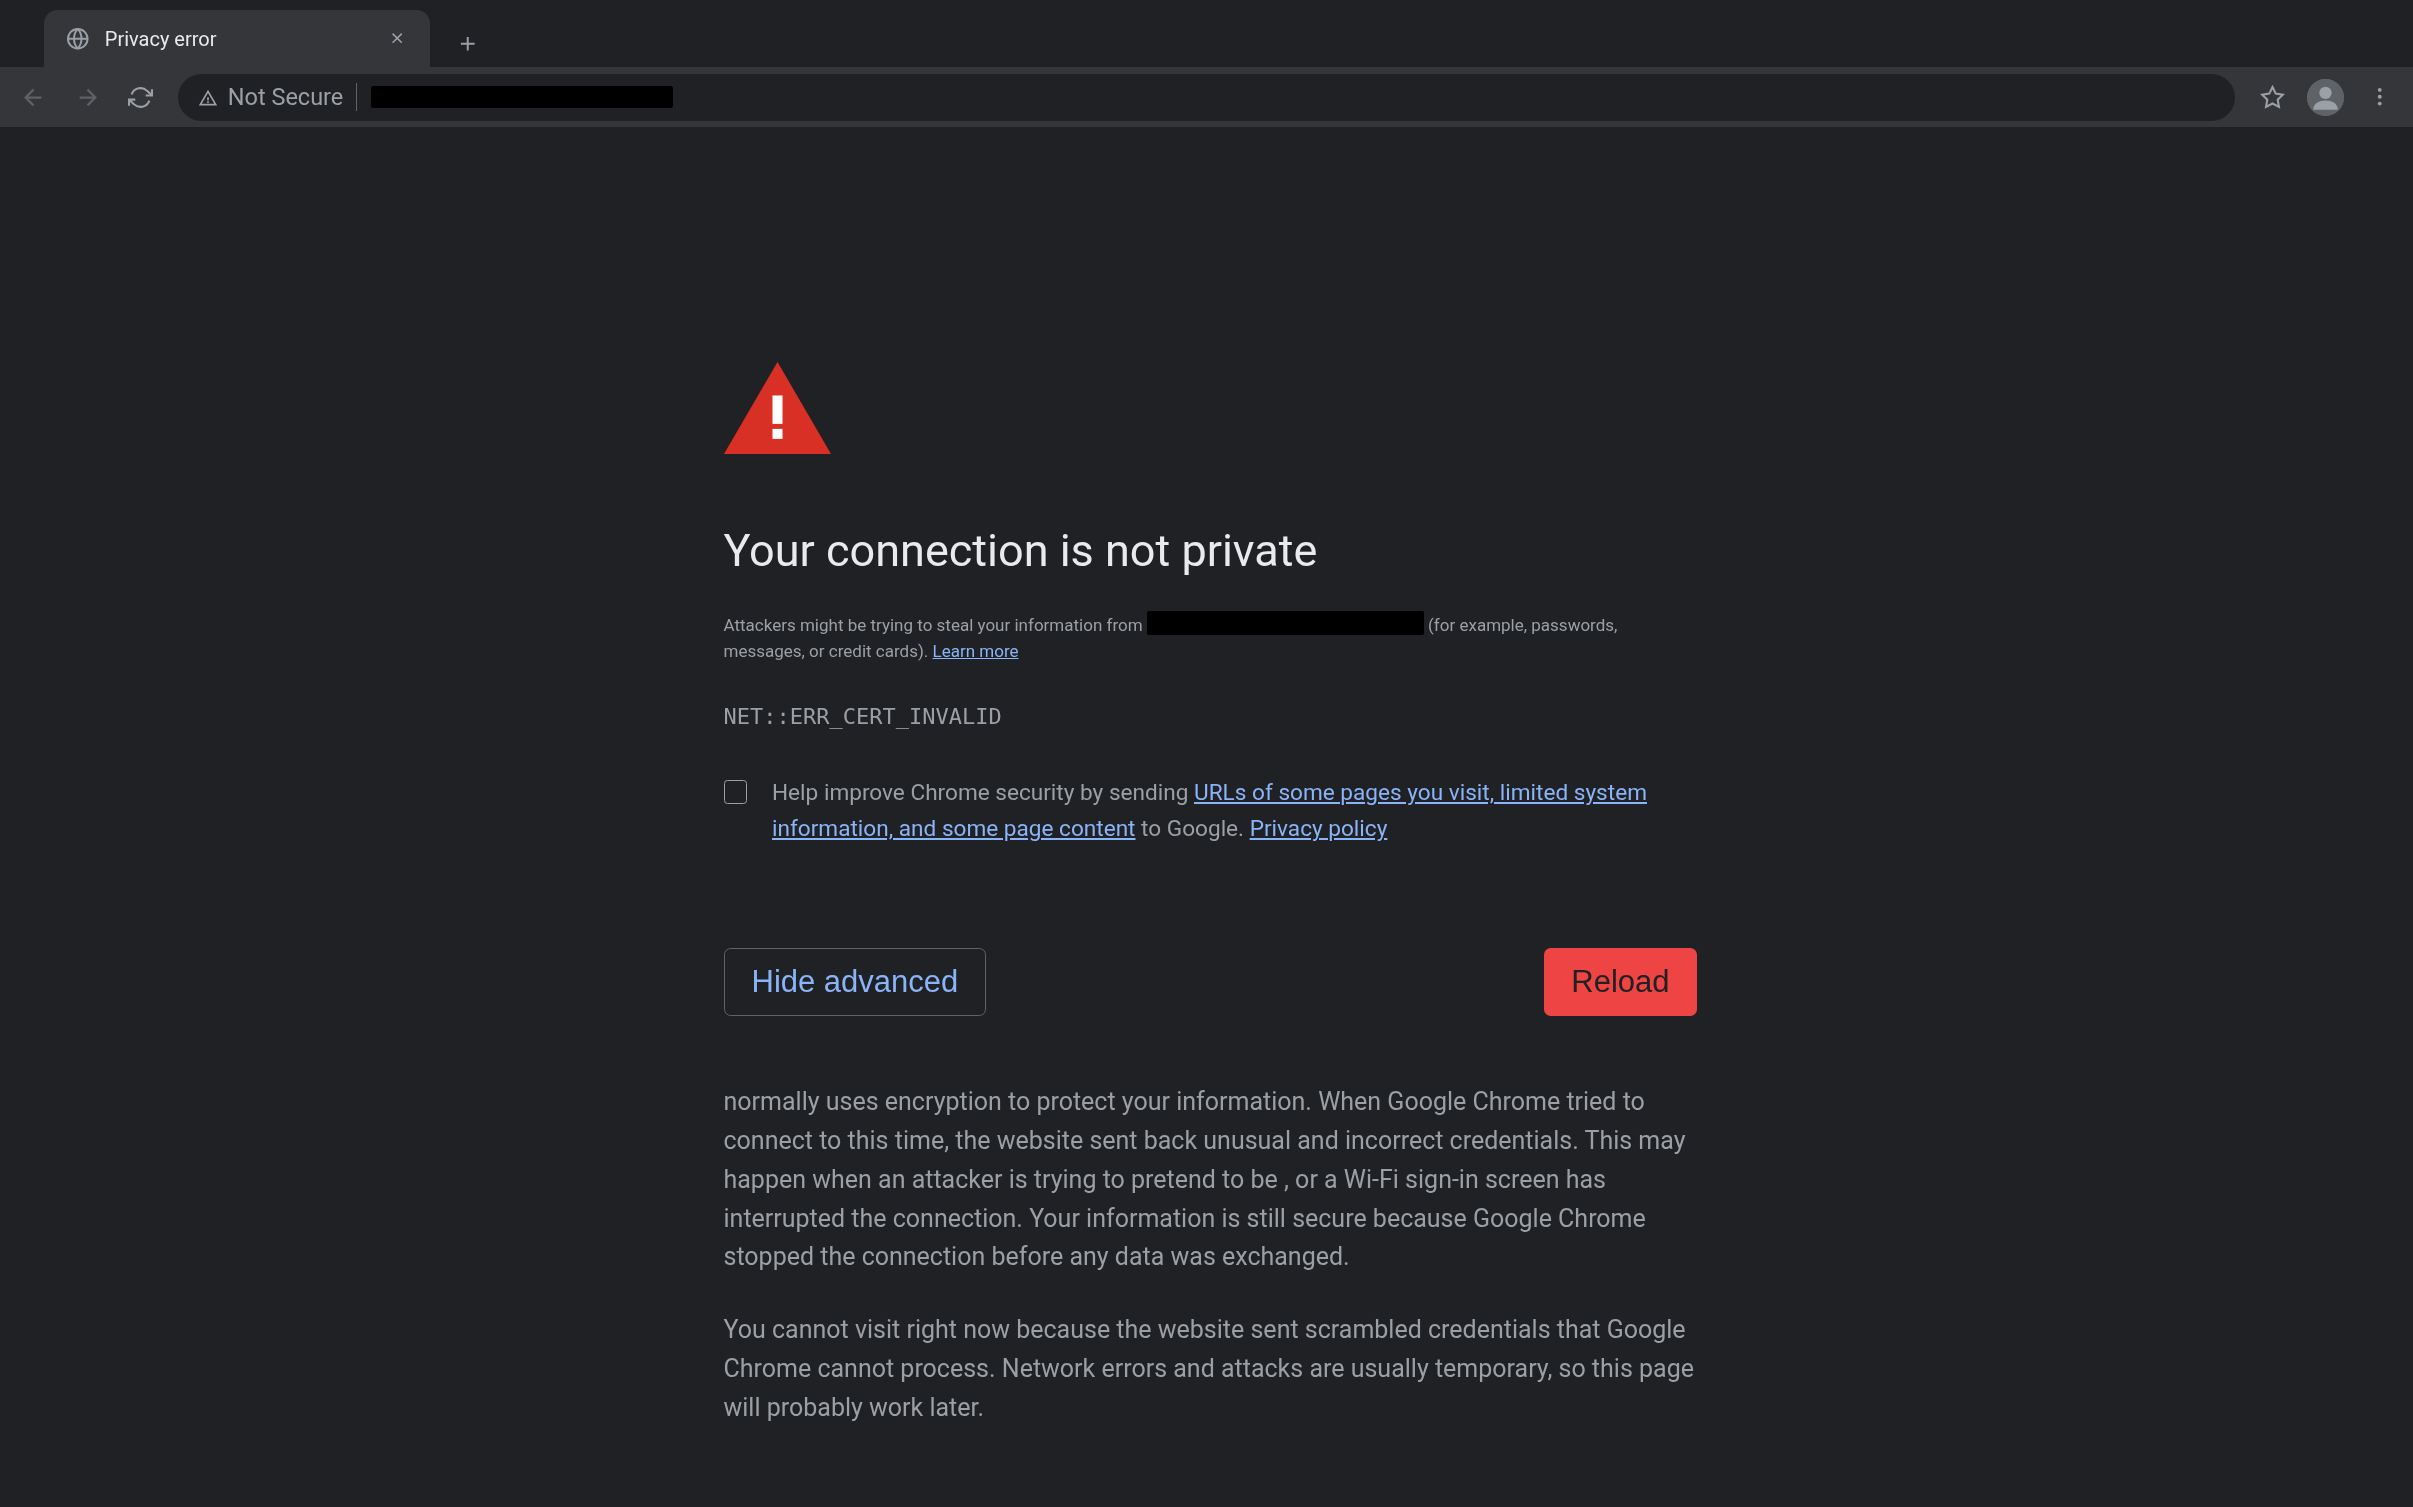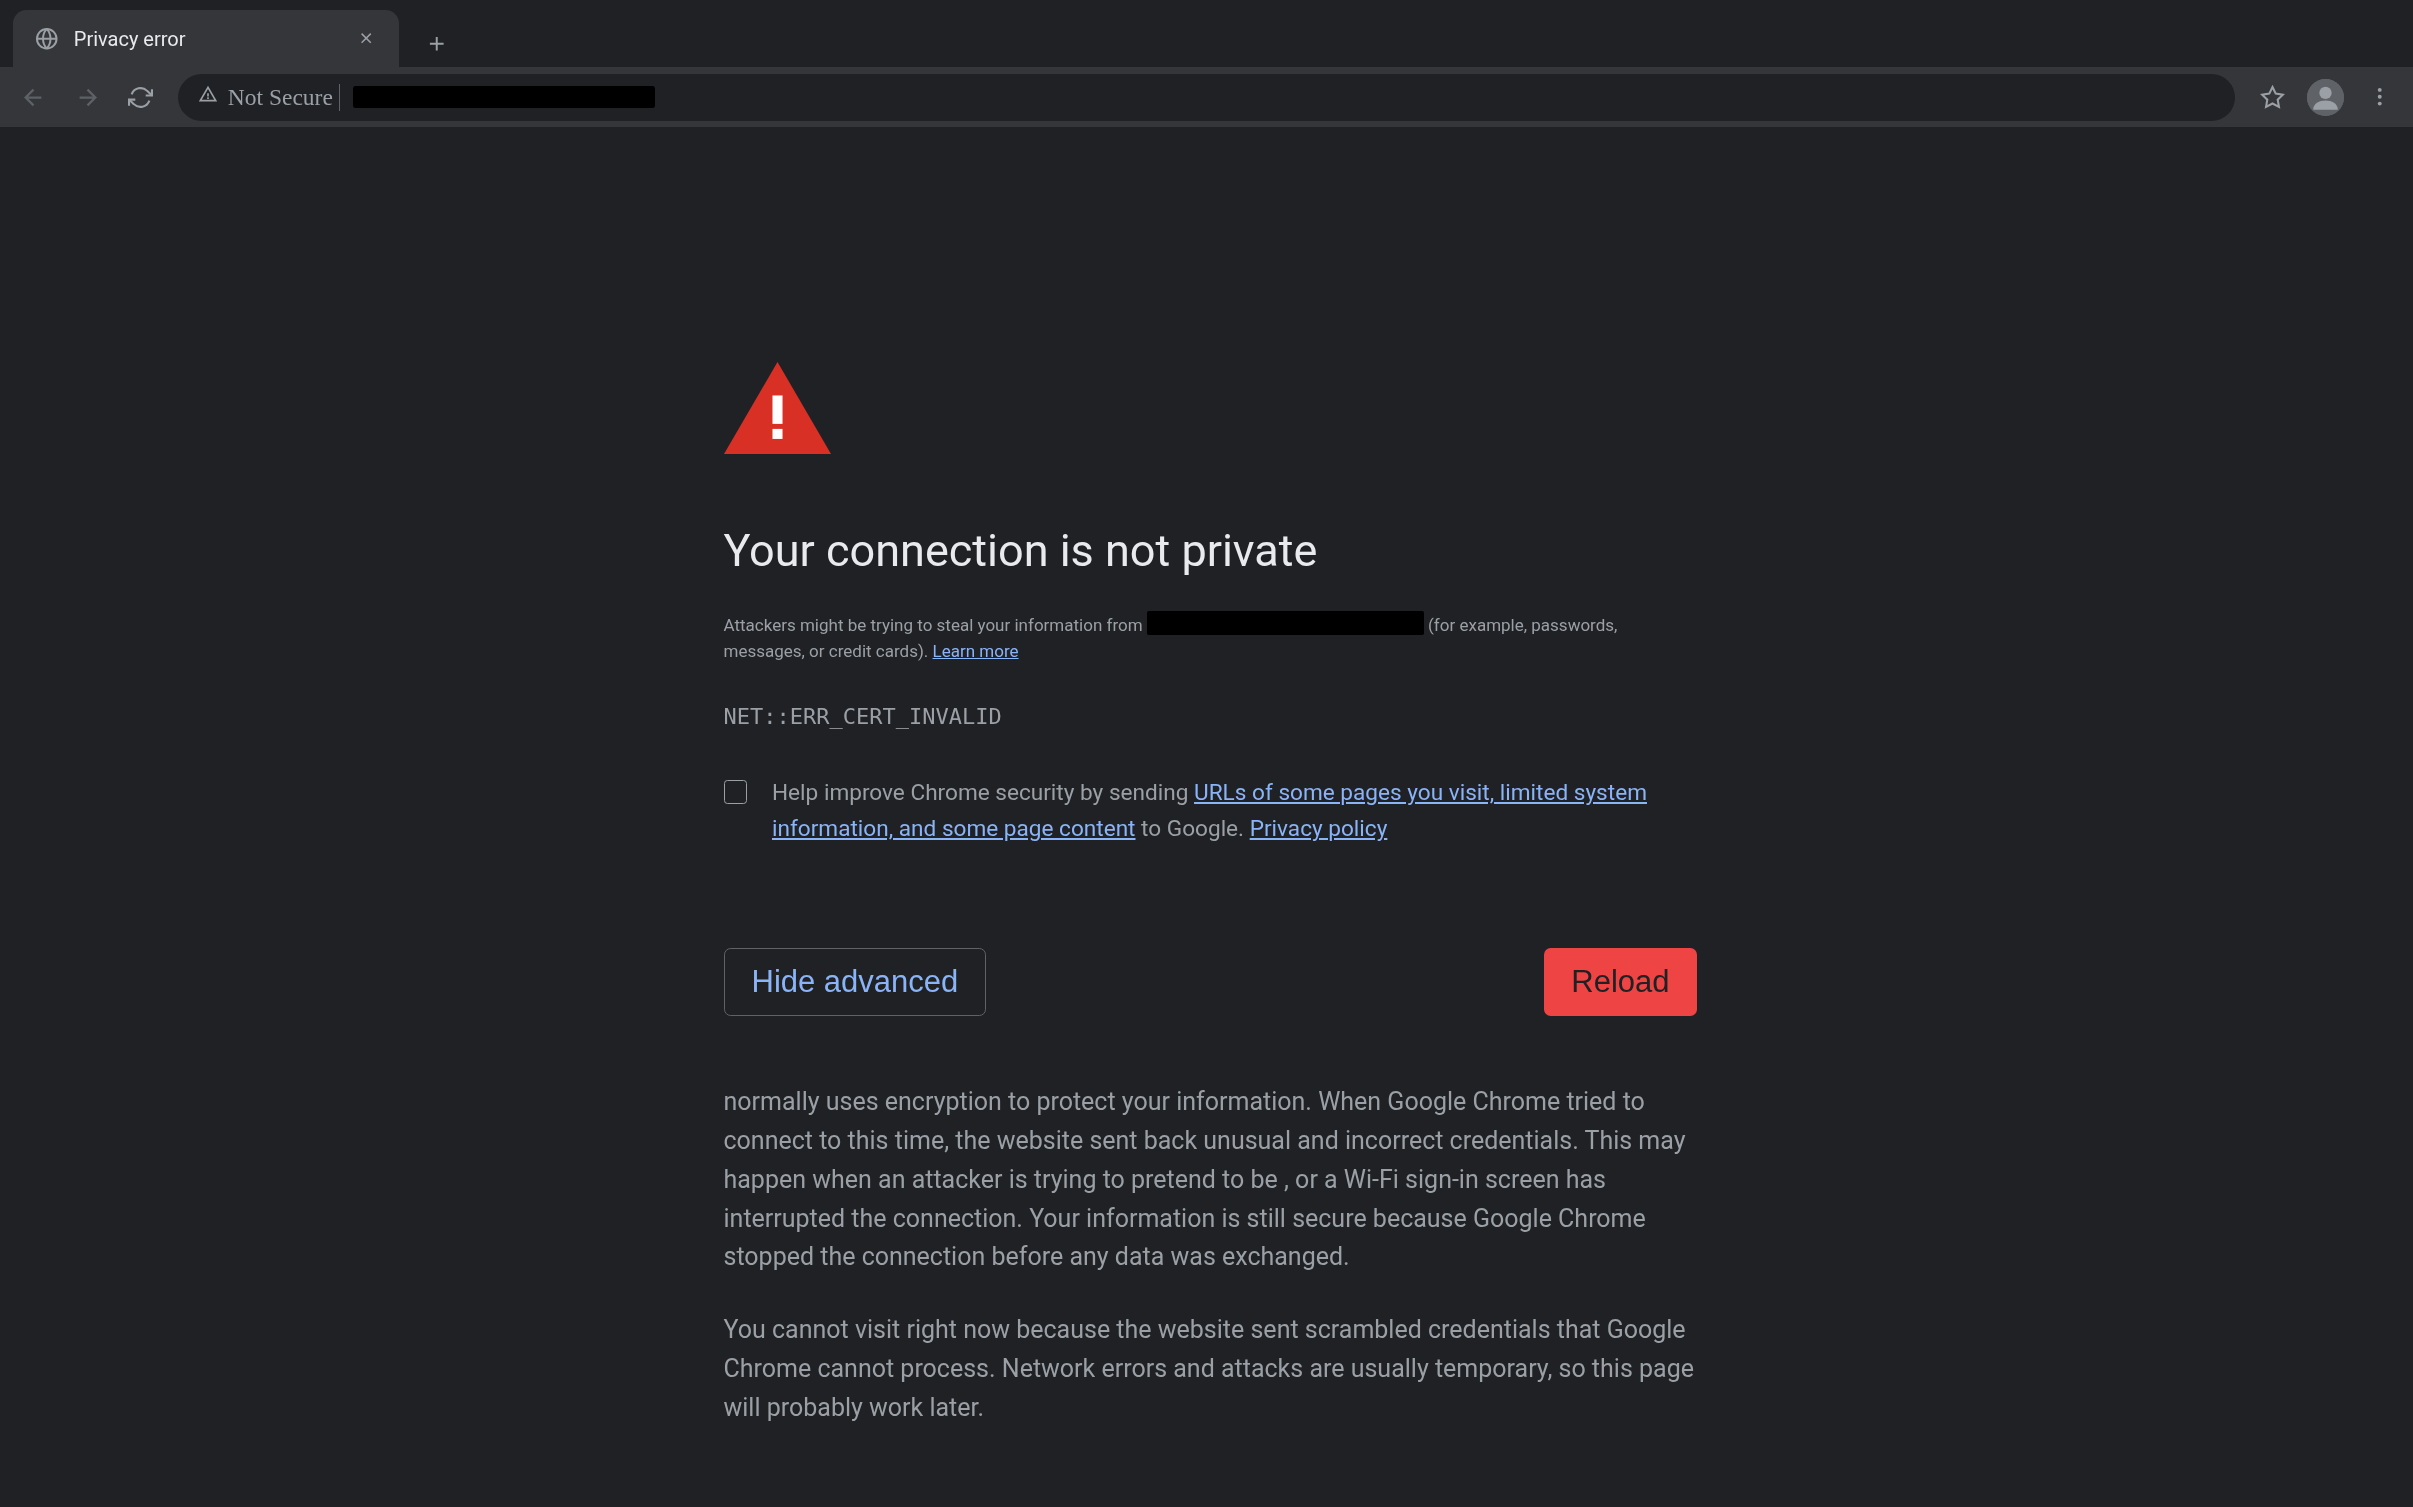--- a/index.html
+++ b/index.html
@@ -17,20 +17,21 @@
       overflow: hidden;
     }
 
     
     .tab-bar {
       height: 67px;
       background: #202124;
       display: flex;
       align-items: flex-end;
       padding: 10px 13.4px 0 13.4px;
+      margin-left: 31px;
     }
 
     .tab {
       display: flex;
       align-items: center;
       background: #35363a;
       height: 57px;
       border-radius: 13.4px 13.4px 0 0;
       padding: 0 20px;
       min-width: 386px;
@@ -106,26 +107,25 @@
       background: #202124;
       border-radius: 23.5px;
       display: flex;
       align-items: center;
       padding: 0 20px;
       margin: 0 6.7px;
     }
 
     .security-indicator {
       display: flex;
-      align-items: flex-start;
+      align-items: flex-end;
       color: #9aa0a6;
       margin-right: 13.4px;
-      padding-right: 6px;
+      padding-right: 13px;
       border-right: 0.8px solid #5f6368;
-      font-family: Liberation Serif, serif;
     }
 
     .security-icon {
       margin-right: 10px;
     }
 
     .security-text {
       font-size: 23.5px;
     }
 

